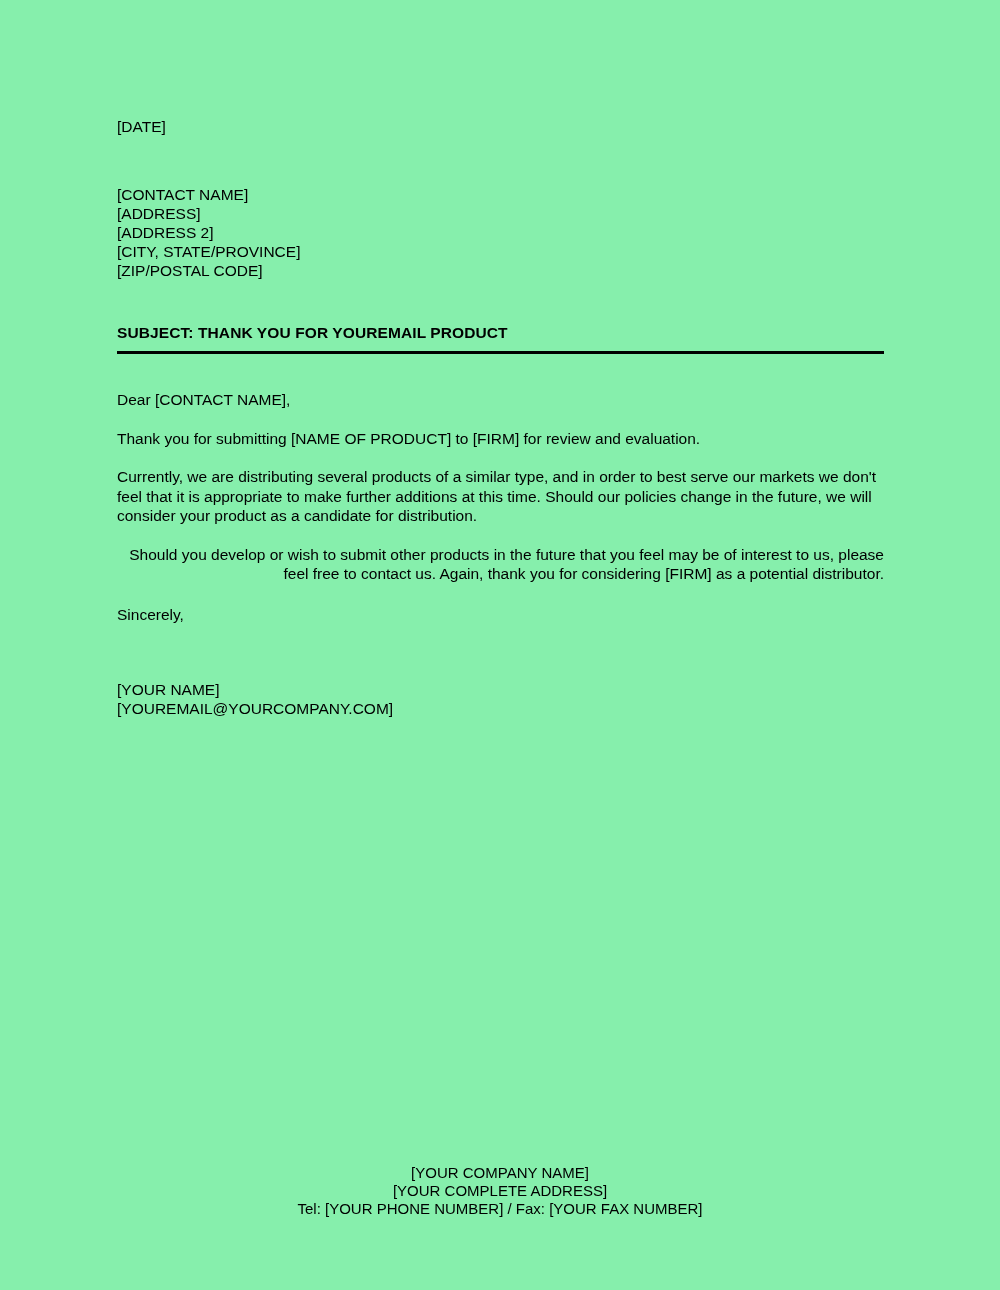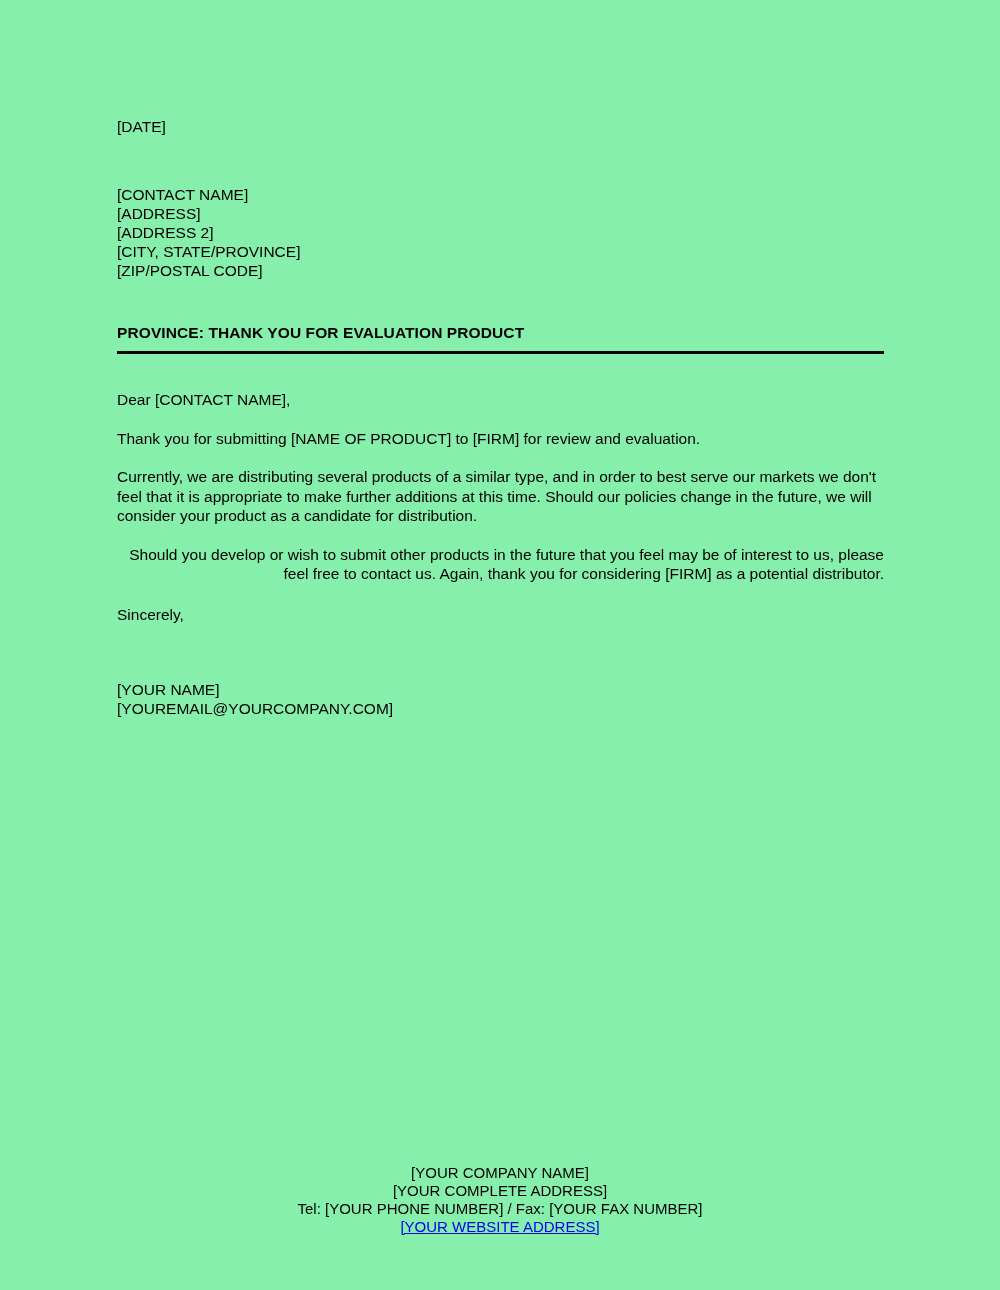--- a/index.html
+++ b/index.html
@@ -132,21 +132,21 @@
 
     <div class="address-block">
       <div class="line">[CONTACT NAME]</div>
       <div class="line">[ADDRESS]</div>
       <div class="line">[ADDRESS 2]</div>
       <div class="line">[CITY, STATE/PROVINCE]</div>
       <div class="line">[ZIP/POSTAL CODE]</div>
     </div>
 
     <div class="subject-block">
-      <div class="subject-text">PROVINCE: THANK YOU FOR EVALUATION PRODUCT</div>
+      <div class="subject-text">SUBJECT: THANK YOU FOR YOUREMAIL PRODUCT</div>
       <div class="subject-rule"></div>
     </div>
 
     <div class="body-block">
       <p class="para">Dear [CONTACT NAME],</p>
       <p class="para">Thank you for submitting [NAME OF PRODUCT] to [FIRM] for review and evaluation.</p>
       <p class="para">Currently, we are distributing several products of a similar type, and in order to best serve our markets we don't feel that it is appropriate to make further additions at this time. Should our policies change in the future, we will consider your product as a candidate for distribution.</p>
       <p class="para last">Should you develop or wish to submit other products in the future that you feel may be of interest to us, please feel free to contact us. Again, thank you for considering [FIRM] as a potential distributor.</p>
     </div>
 
@@ -158,15 +158,14 @@
       <div class="line">[YOUR NAME]</div>
       <div class="line">[YOUREMAIL@YOURCOMPANY.COM]</div>
     </div>
 
   </div>
 
   <div class="footer-block">
     <div class="footer-line strong">[YOUR COMPANY NAME]</div>
     <div class="footer-line">[YOUR COMPLETE ADDRESS]</div>
     <div class="footer-line">Tel: [YOUR PHONE NUMBER] / Fax: [YOUR FAX NUMBER]</div>
-    <div class="footer-line"><span class="footer-link">[YOUR WEBSITE ADDRESS]</span></div>
   </div>
 </div>
 
 </body></html>

